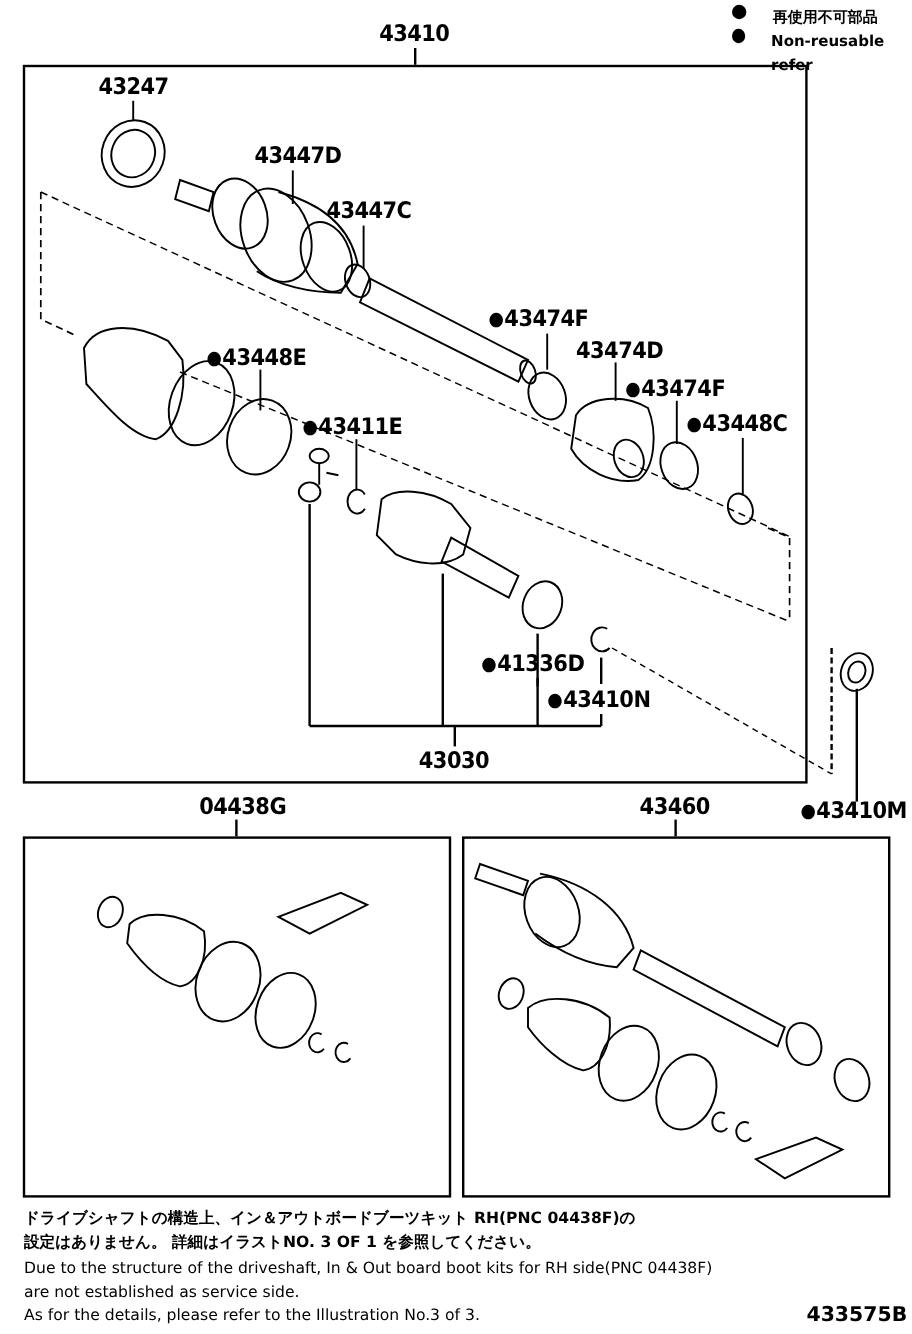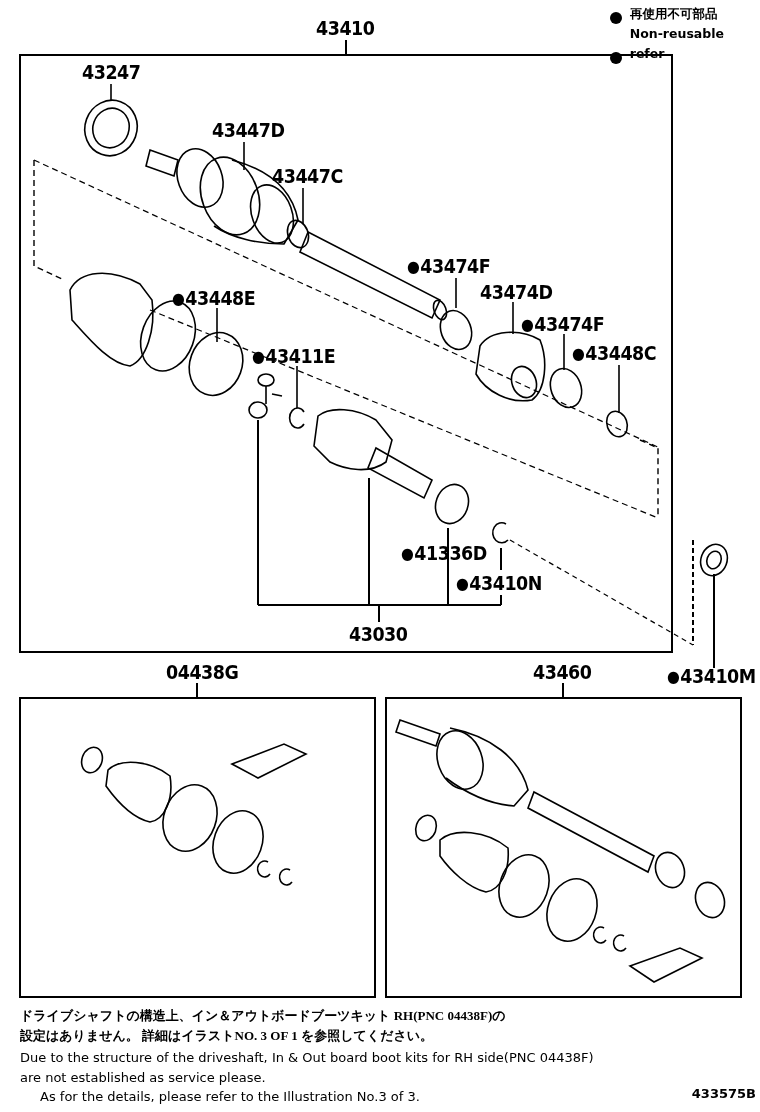--- a/index.html
+++ b/index.html
@@ -5,25 +5,25 @@
     html, body { margin: 0; padding: 0; background: #ffffff; }
     body { width: 760px; height: 1112px; position: relative; overflow: hidden;
            font-family: "DejaVu Sans", sans-serif; color: #000; }
     .label { position: absolute; font-family: "DejaVu Sans", sans-serif; font-weight: bold;
              font-size: 19px; letter-spacing: -0.5px; line-height: 20px; white-space: nowrap;
              transform: scaleX(0.92); transform-origin: left top; }
     .dot::before { content: "●"; font-size: 16px; margin-right: 1px; position: relative; top: -1px; }
     .box { position: absolute; border: 2px solid #000; box-sizing: border-box; }
     svg.art { position: absolute; left: 0; top: 0; }
     .legend { position: absolute; left: 610px; top: 4px; font-size: 12.5px; font-weight: bold; line-height: 20px; }
-    .legend .row { display: flex; align-items: flex-end; gap: 8px; }
+    .legend .row { display: flex; align-items: flex-start; gap: 22px; }
     .legend .bullet { display: inline-block; width: 12px; height: 12px; border-radius: 50%; background: #000; }
     .note { position: absolute; left: 20px; font-size: 13px; line-height: 19px; white-space: nowrap; }
-    .note-jp { font-weight: bold; font-size: 13px; font-family: Liberation Serif, serif; }
-    .ref { position: absolute; right: 4px; top: 1086px; font-size: 13px; font-weight: bold; }
+    .note-jp { font-weight: bold; font-size: 13px; }
+    .ref { position: absolute; right: 4px; top: 1086px; font-size: 17px; font-weight: bold; }
   </style>
 </head>
 <body>
 
 <div class="legend">
   <div class="row">
     <span class="bullet"></span>
     <span>再使用不可部品</span>
   </div>
   <div class="row">
@@ -145,15 +145,15 @@
 <div class="label dot" style="left:401px; top:543px;">41336D</div>
 <div class="label dot" style="left:456px; top:573px;">43410N</div>
 <div class="label" style="left:349px; top:624px;">43030</div>
 <div class="label dot" style="left:667px; top:666px;">43410M</div>
 <div class="label" style="left:166px; top:662px;">04438G</div>
 <div class="label" style="left:533px; top:662px;">43460</div>
 
 <div class="note note-jp" style="top:1006px;">ドライブシャフトの構造上、イン＆アウトボードブーツキット  RH(PNC 04438F)の</div>
 <div class="note note-jp" style="top:1026px;">設定はありません。 詳細はイラストNO. 3 OF 1 を参照してください。</div>
 <div class="note" style="top:1048px;">Due to the structure of the driveshaft, In &amp; Out board boot kits for RH side(PNC 04438F)</div>
-<div class="note" style="top:1068px;">are not established as service please.</div>
-<div class="note" style="top:1087px;margin-left:20px;">As for the details, please refer to the Illustration No.3 of 3.</div>
+<div class="note" style="top:1068px;">are not established as service side.</div>
+<div class="note" style="top:1087px;">As for the details, please refer to the Illustration No.3 of 3.</div>
 <div class="ref">433575B</div>
 
 </body></html>

